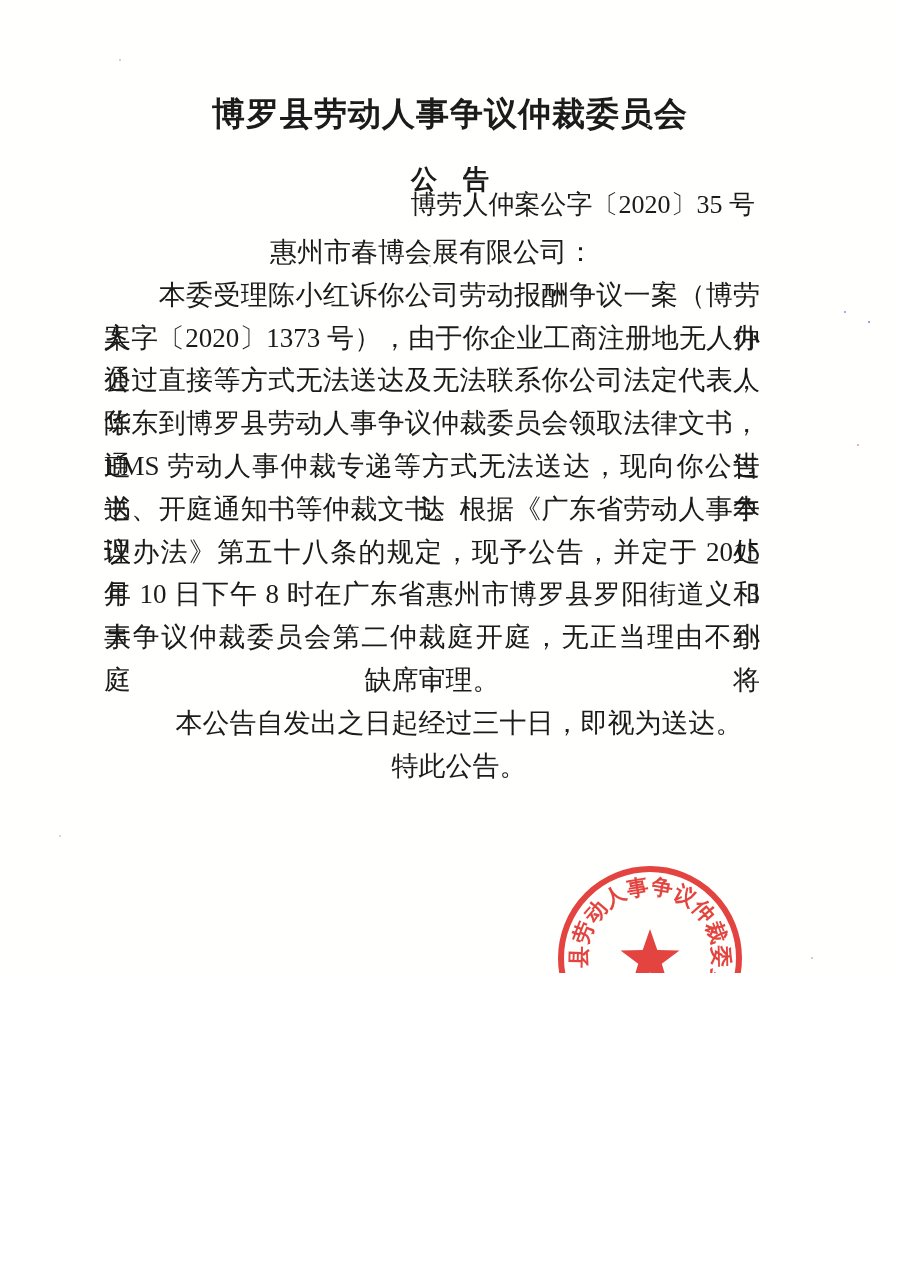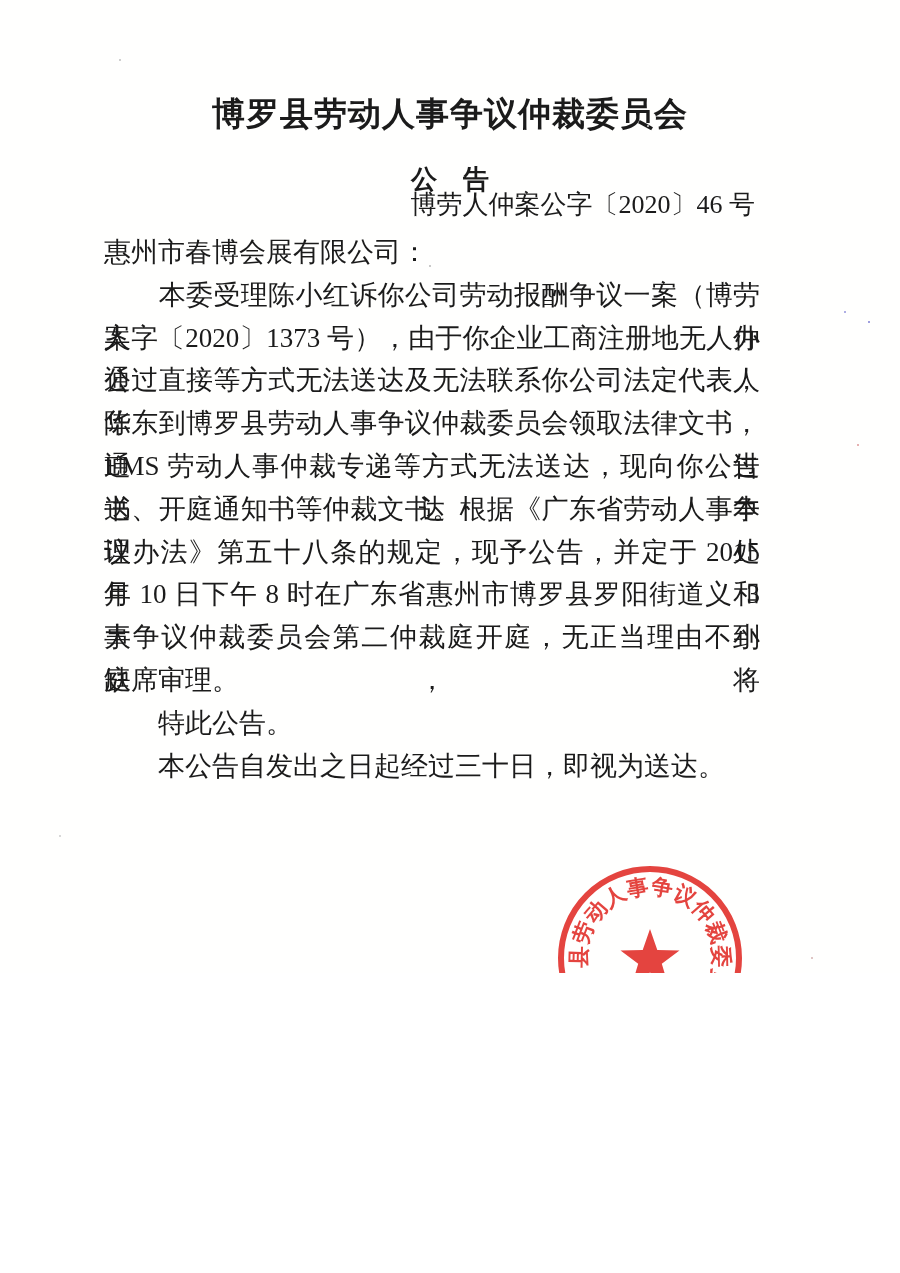--- a/index.html
+++ b/index.html
@@ -67,21 +67,21 @@
   .line {
     line-height: 42.8px;
     height: 42.8px;
     white-space: normal;
   }
   .line.justify {
     text-align: justify;
     text-align-last: justify;
     text-justify: inter-character;
   }
-  .line.left { text-align: left; }
+  .line.left { text-align: center; }
 
   .issue-date {
     position: absolute;
     top: 982px; left: 506px;
     font-size: 26px;
     letter-spacing: -1.5px;
     transform: rotate(-0.4deg);
   }
 
   .seal {
@@ -102,36 +102,36 @@
 </style>
 </head>
 <body>
 
 <div class="page">
 
   <div class="title">博罗县劳动人事争议仲裁委员会</div>
 
   <div class="subtitle">公　告</div>
 
-  <div class="doc-number">博劳人仲案公字〔2020〕46 号</div>
+  <div class="doc-number">博劳人仲案公字〔2020〕35 号</div>
 
   <div class="body-block">
       <div class="line left">惠州市春博会展有限公司：</div>
       <div class="line justify">　　本委受理陈小红诉你公司劳动报酬争议一案（博劳人仲</div>
       <div class="line justify">案字〔2020〕1373 号），由于你企业工商注册地无人办公，</div>
       <div class="line justify">通过直接等方式无法送达及无法联系你公司法定代表人陈</div>
       <div class="line justify">华东到博罗县劳动人事争议仲裁委员会领取法律文书，通过</div>
       <div class="line justify">EMS 劳动人事仲裁专递等方式无法送达，现向你公告送达本</div>
       <div class="line justify">书、开庭通知书等仲裁文书。根据《广东省劳动人事争议处</div>
       <div class="line justify">理办法》第五十八条的规定，现予公告，并定于 2015 年 3</div>
       <div class="line justify">月 10 日下午 8 时在广东省惠州市博罗县罗阳街道义和大小</div>
       <div class="line justify">事争议仲裁委员会第二仲裁庭开庭，无正当理由不到庭，将</div>
       <div class="line left">缺席审理。</div>
+      <div class="line left">　　本公告自发出之日起经过三十日，即视为送达。</div>
       <div class="line left">　　特此公告。</div>
-      <div class="line left">　　本公告自发出之日起经过三十日，即视为送达。</div>
     </div>
 
   <div class="issue-date">二〇二〇年十二月八日</div>
 
   <svg class="seal" viewBox="0 0 220 220" aria-hidden="true" style="color: rgb(226, 53, 48);">
     <circle cx="110" cy="110" r="89" fill="none" stroke="currentColor" stroke-width="6"></circle>
     <polygon fill="currentColor" points="110,81 117.3,102 139.5,102.4 121.8,115.8 128.2,137.1 110,124.4 91.8,137.1 98.2,115.8 80.5,102.4 102.7,102"></polygon>
     <path id="sealArc" d="M 64 154.5 A 64 64 0 1 1 156 154.5" fill="none"></path>
     <text class="seal-text" text-anchor="middle">
       <textPath href="#sealArc" startOffset="50%">博罗县劳动人事争议仲裁委员会</textPath>

